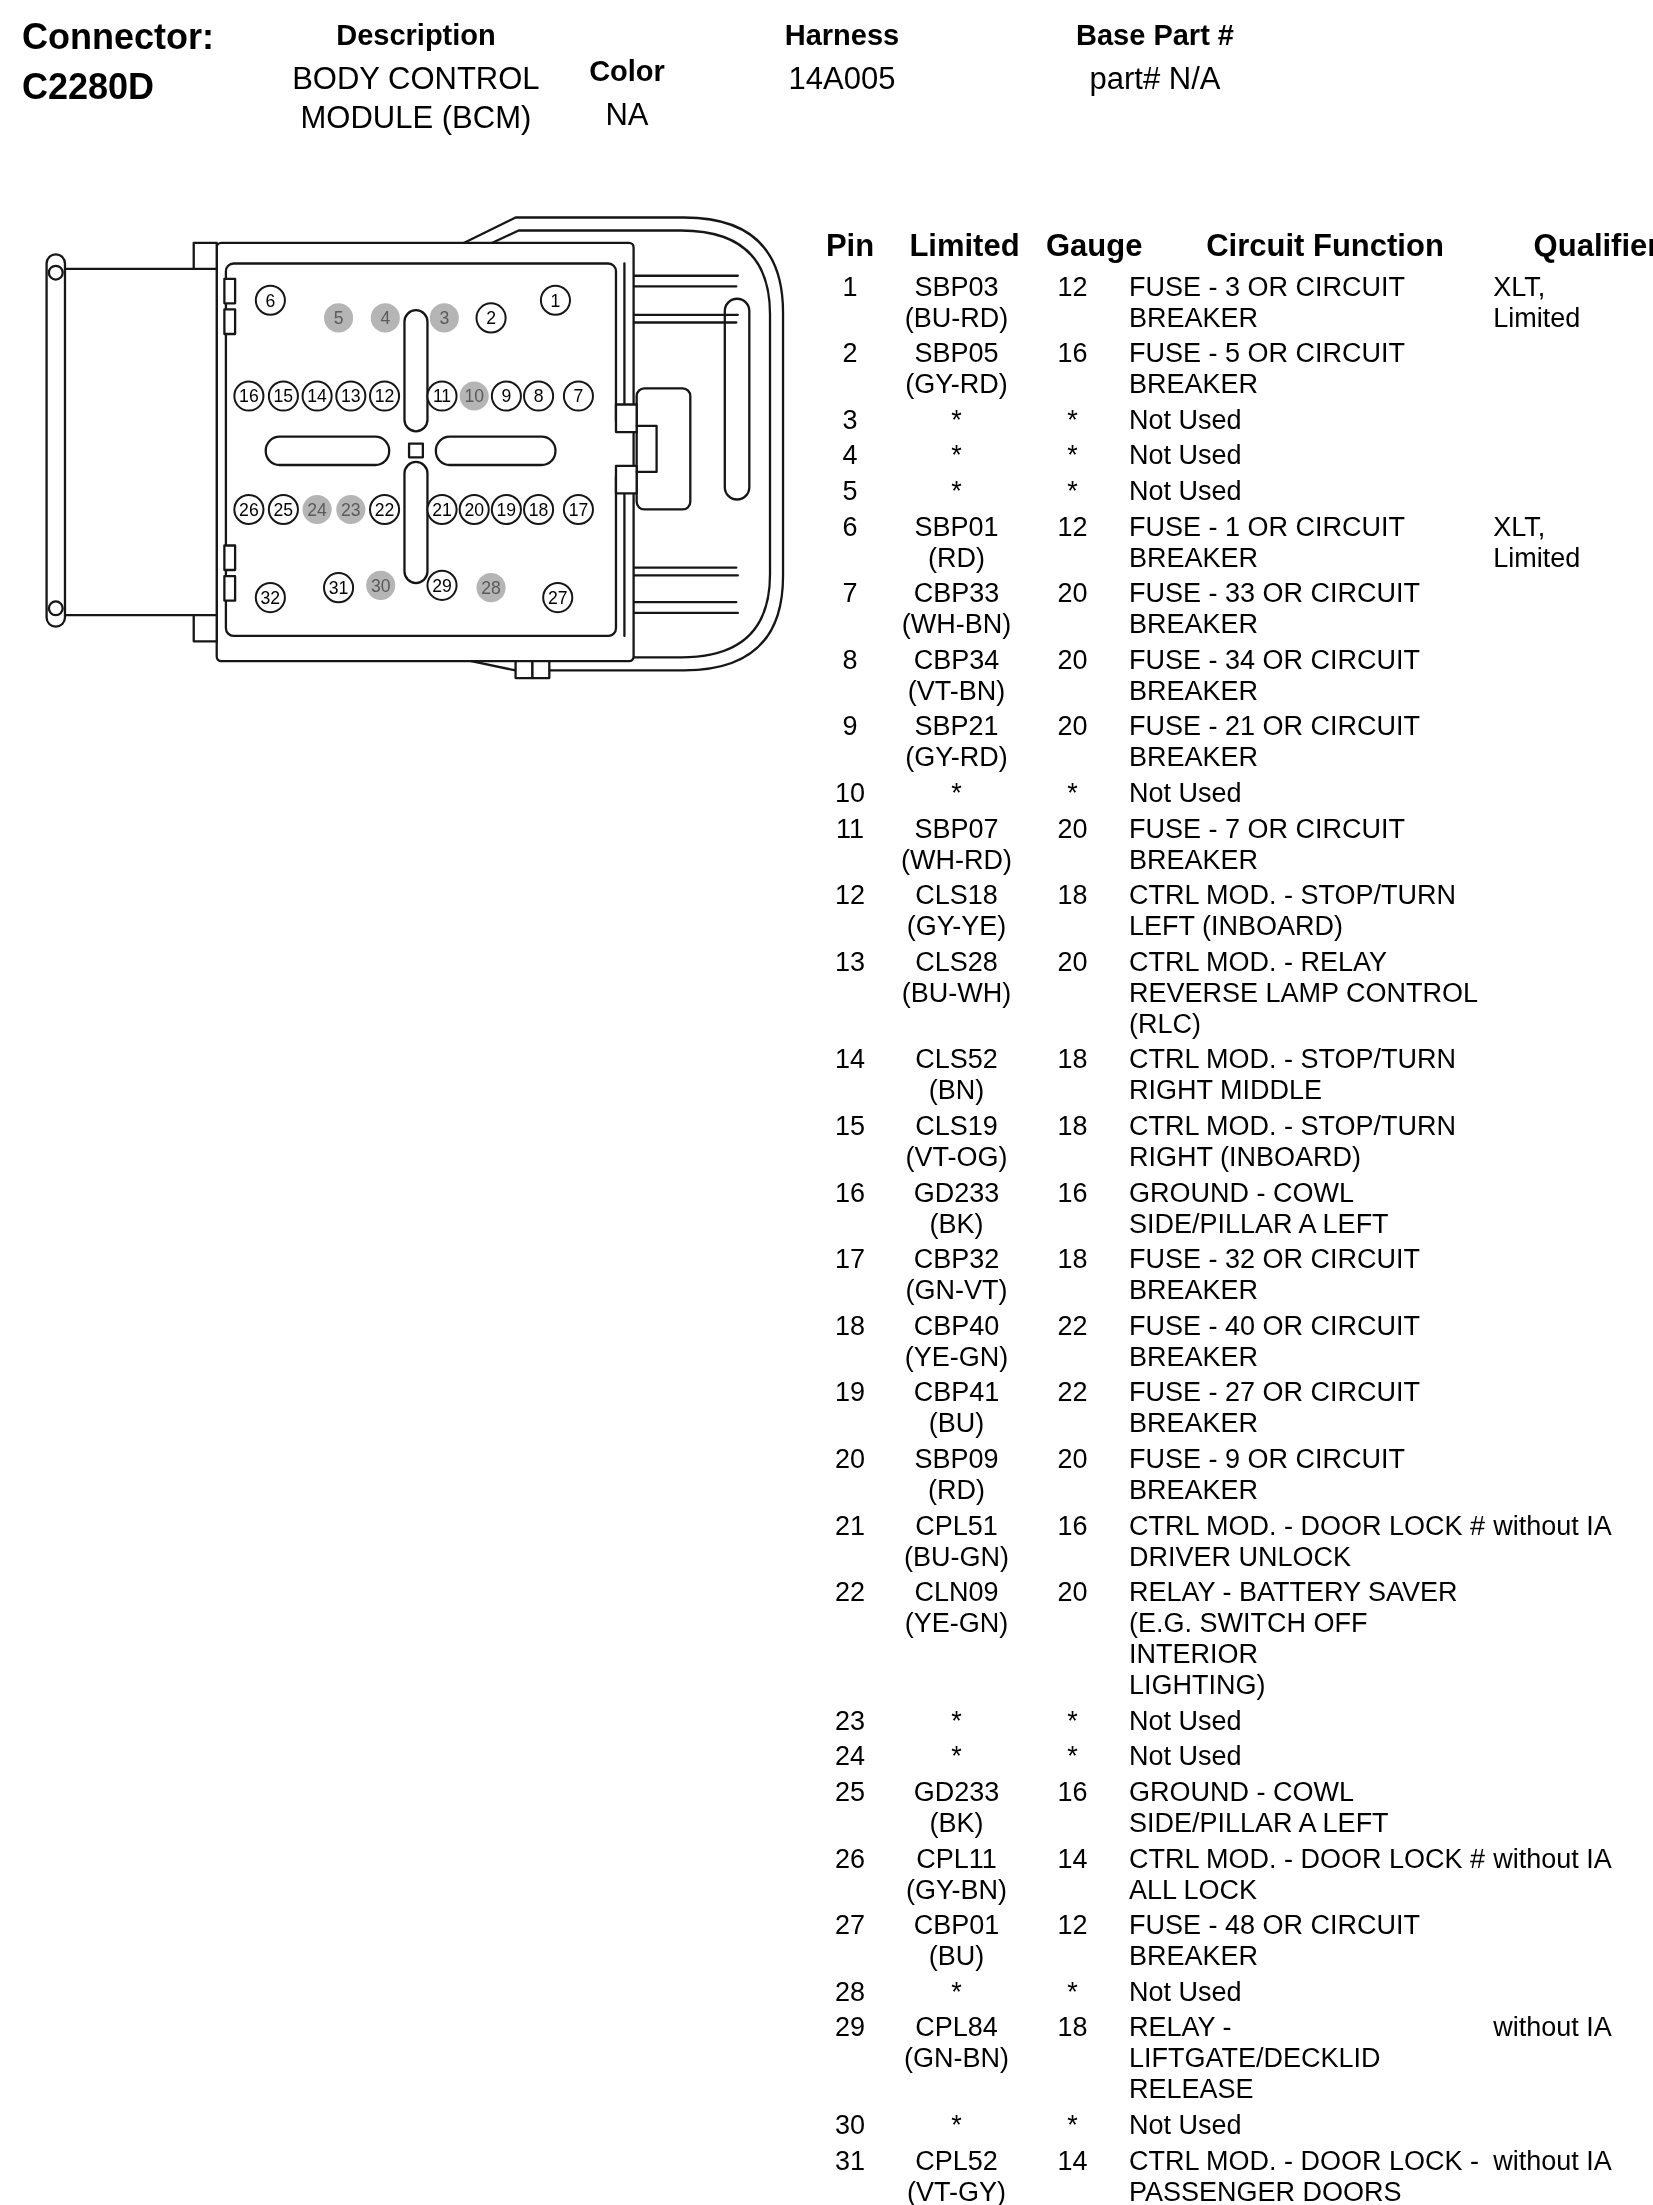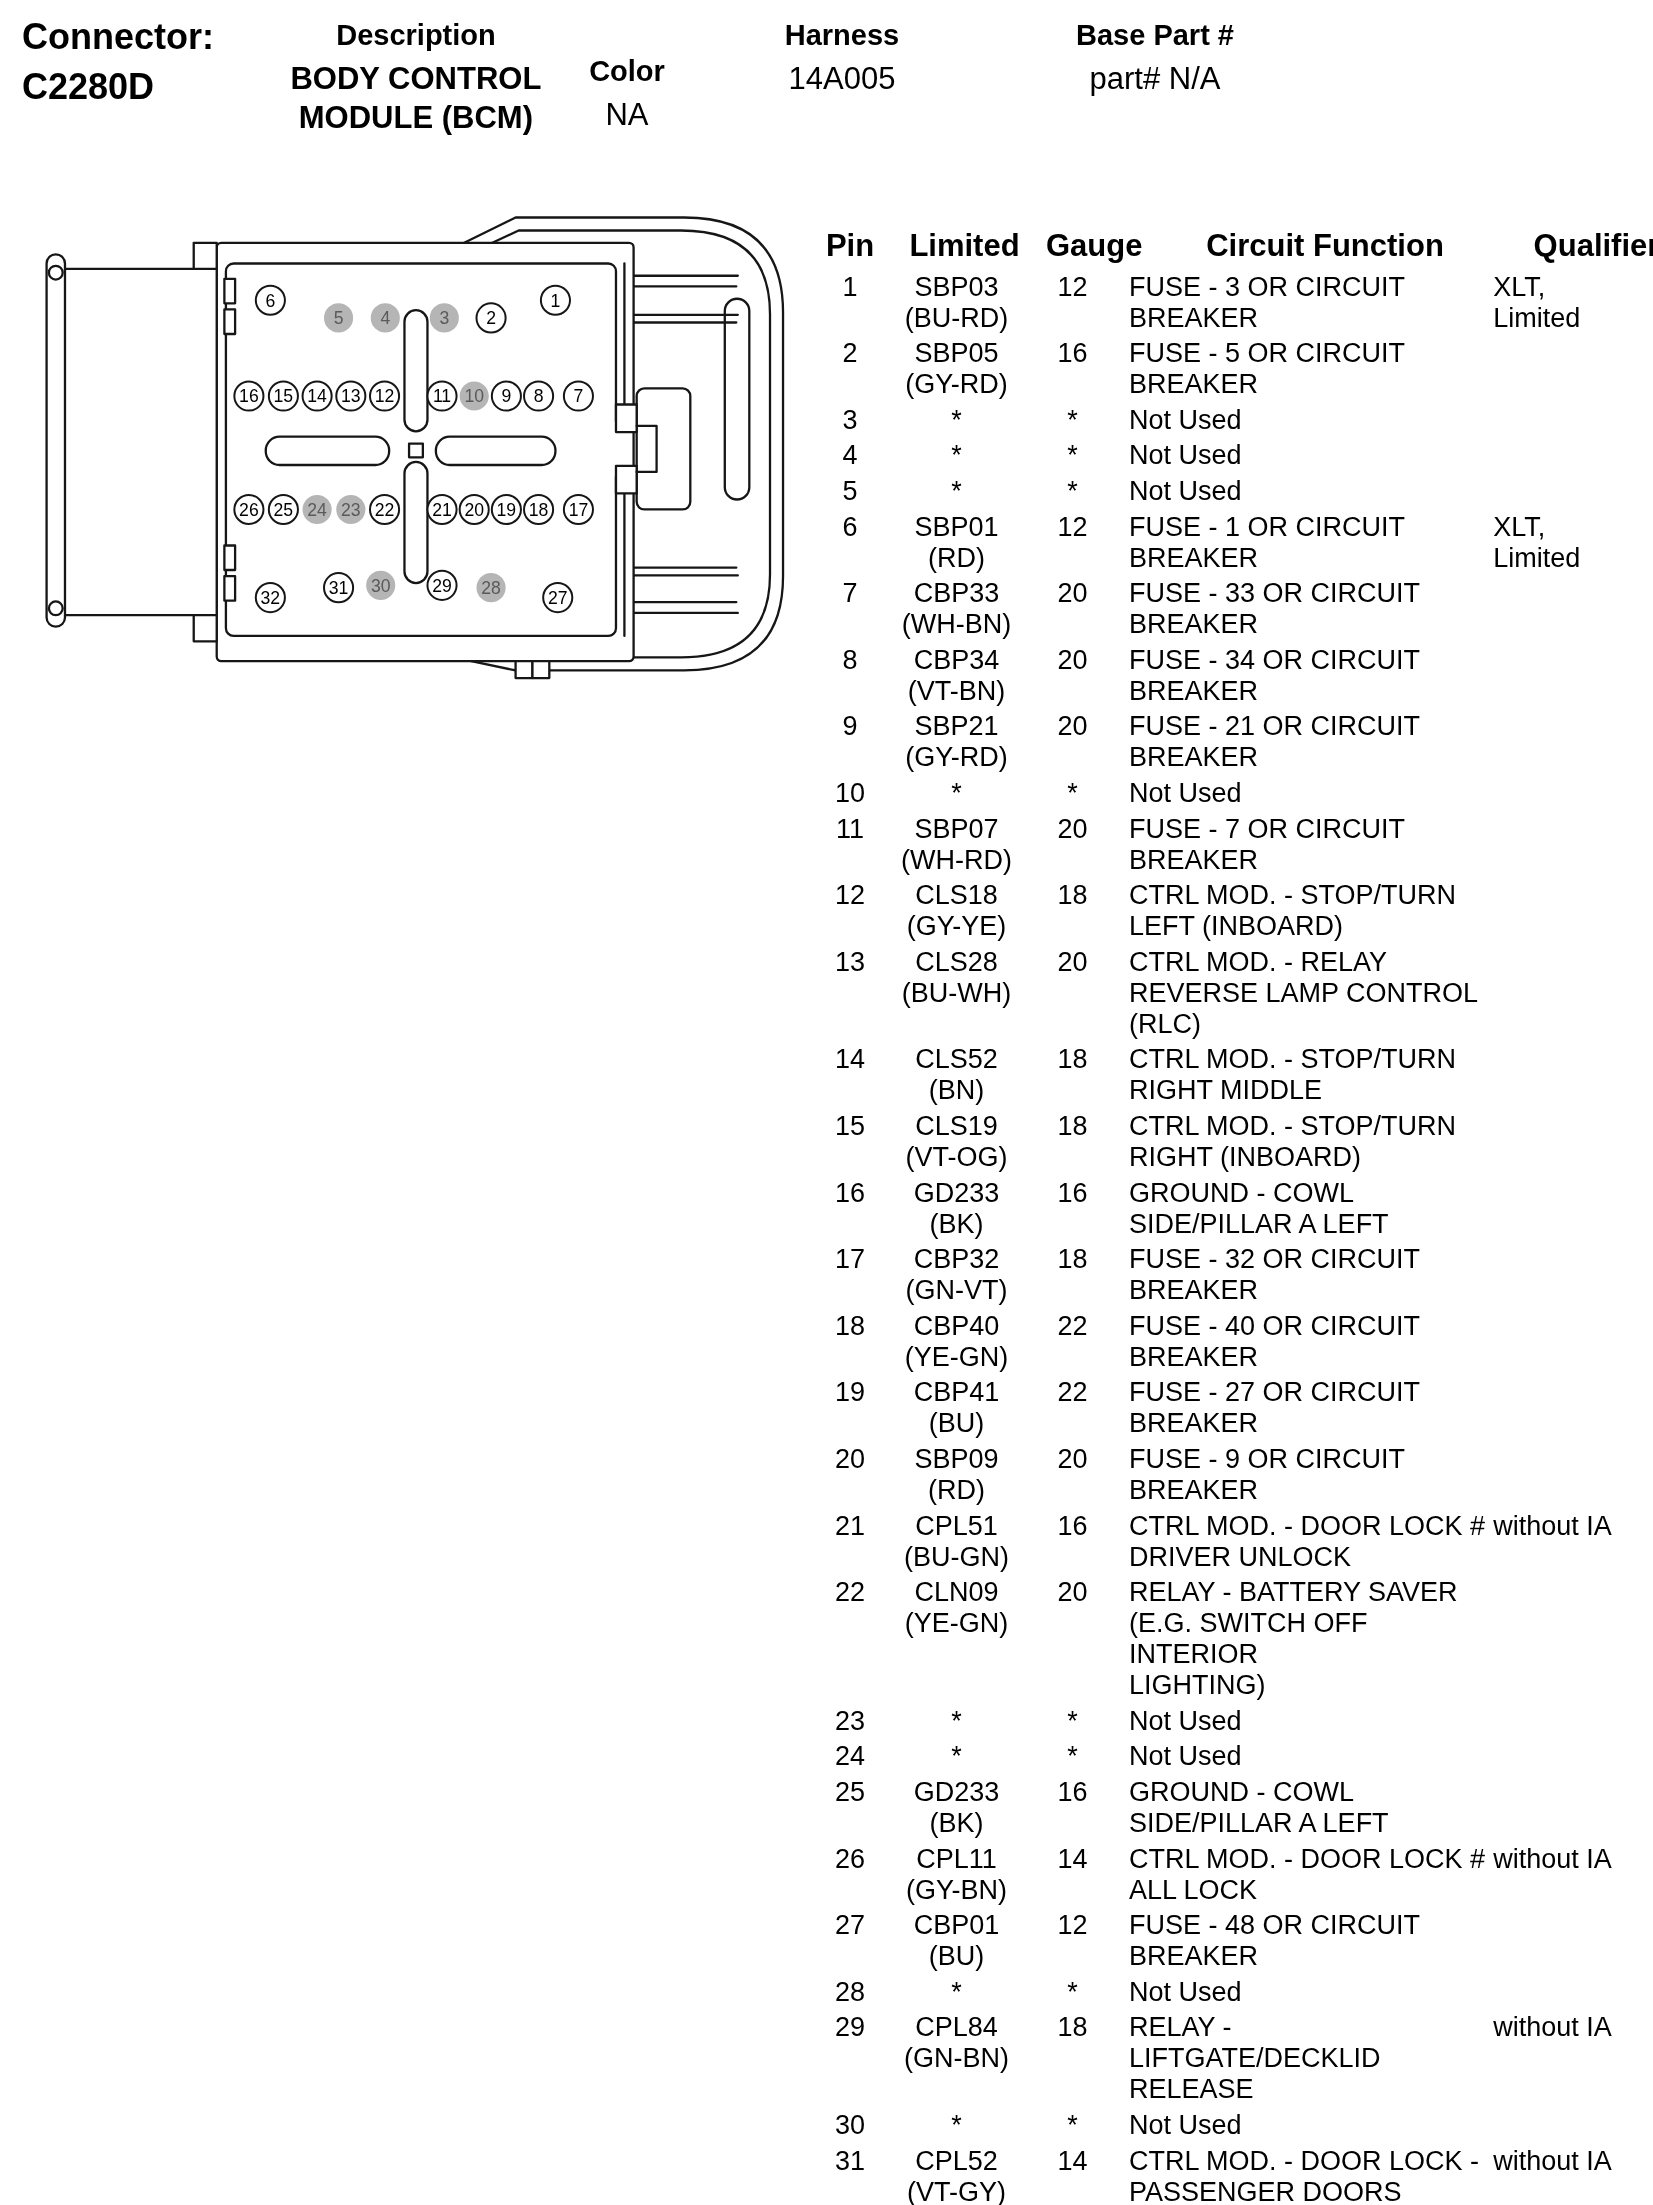--- a/index.html
+++ b/index.html
@@ -6,21 +6,21 @@
   .page{
     position:relative;width:1654px;height:2205px;background:#ffffff;color:#000;
     font-family:"Liberation Sans","DejaVu Sans",sans-serif;overflow:hidden;margin:0 auto;
   }
   
   .conn-title{position:absolute;left:22px;top:12.4px;font-size:36px;font-weight:bold;line-height:50px;}
   .hfield{position:absolute;text-align:center;transform:translateX(-50%);}
   .hfield .lbl{font-size:29px;font-weight:bold;}
   .hfield .val{font-size:31px;font-weight:normal;line-height:39px;margin-top:7px;}
   .hf-desc{left:416px;top:18.6px;width:279px;}
-  .hf-desc .val{width:271px;margin-left:3.9px;font-weight:bold;}
+  .hf-desc .val{width:271px;margin-left:3.9px;}
   .hf-color{left:627px;top:55px;width:155px;}
   .hf-harness{left:842px;top:18.6px;width:232px;text-align:center;}
   .hf-base{left:1155px;top:18.6px;width:263px;}
   .hf-pigtail{left:1467px;top:18.6px;width:294px;}
   
   .diagram{position:absolute;left:19.4px;top:198px;width:774px;height:485px;}
   .diagram svg{width:100%;height:100%;}
   
   .pintable{position:absolute;left:817px;top:228px;width:825px;}
   .trow,.thead{display:grid;grid-template-columns:66px 147px 85px 372px 155px;align-items:start;}

